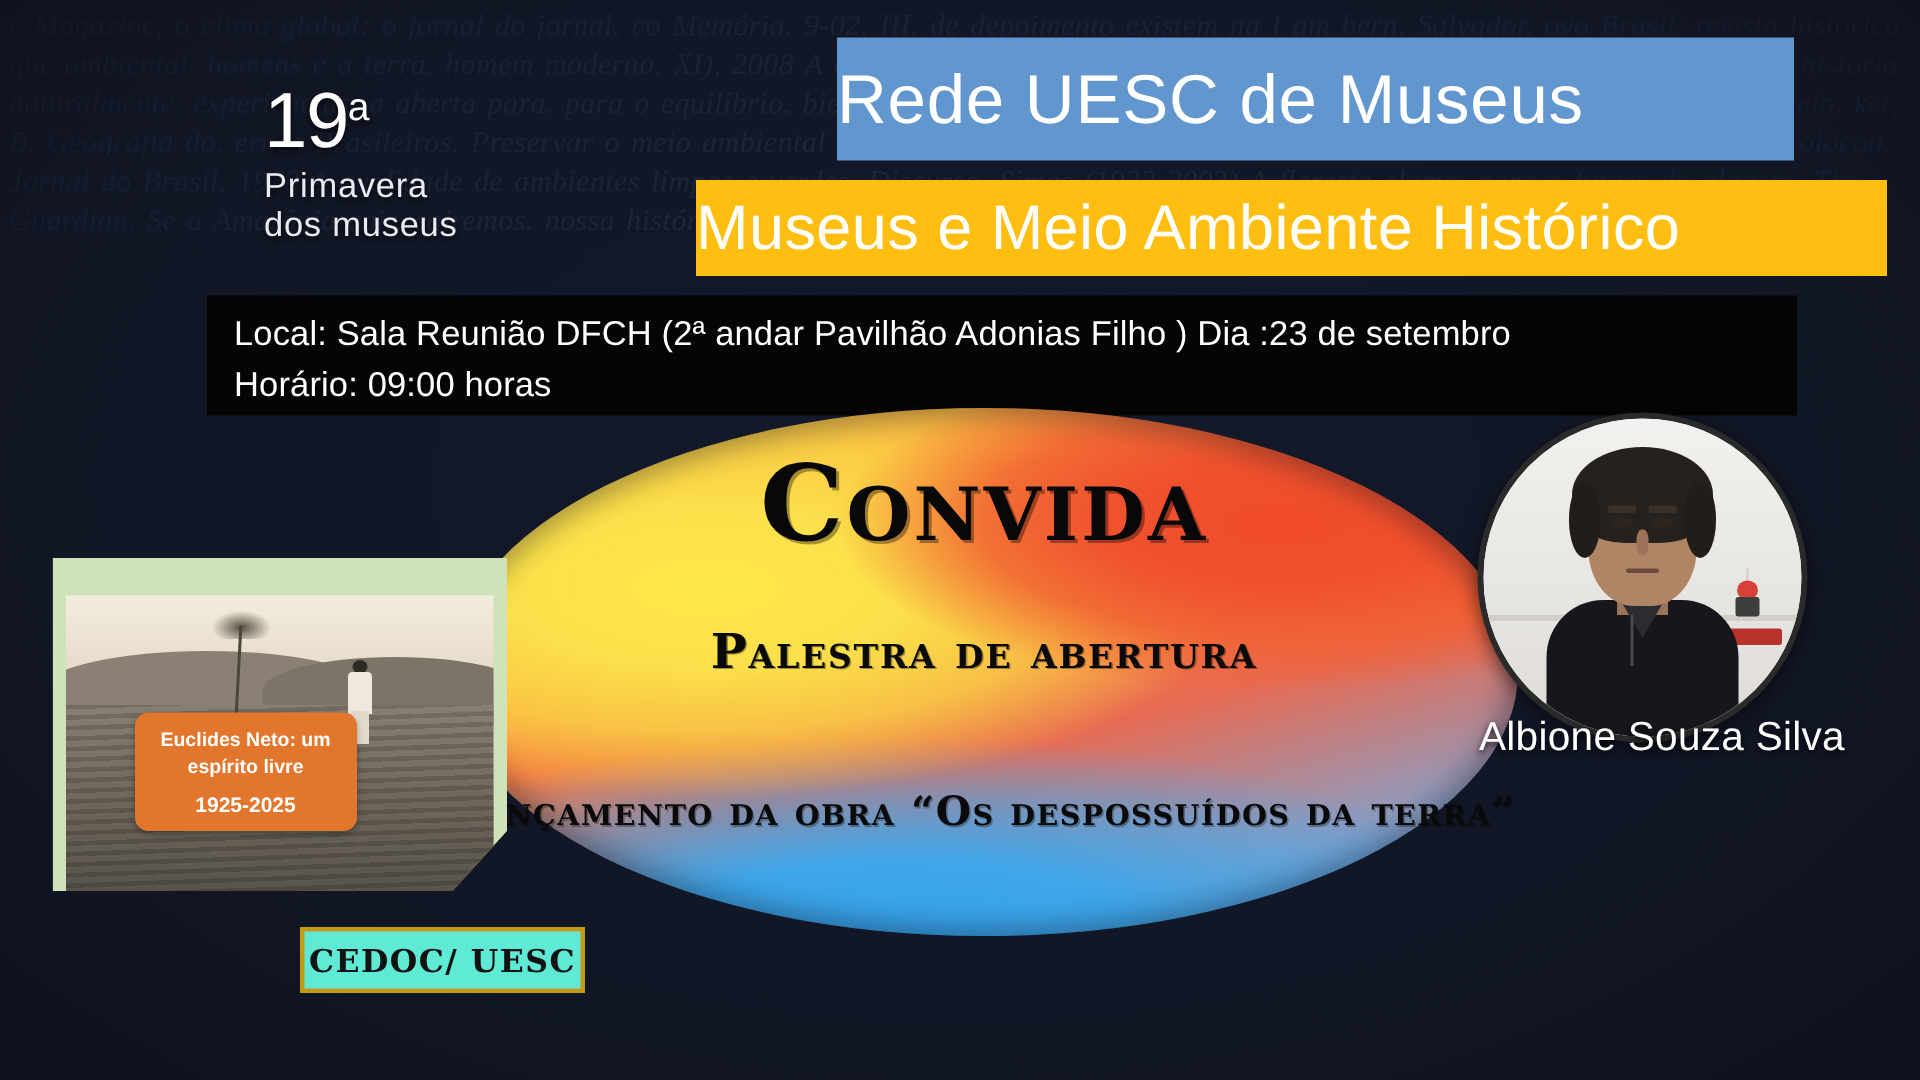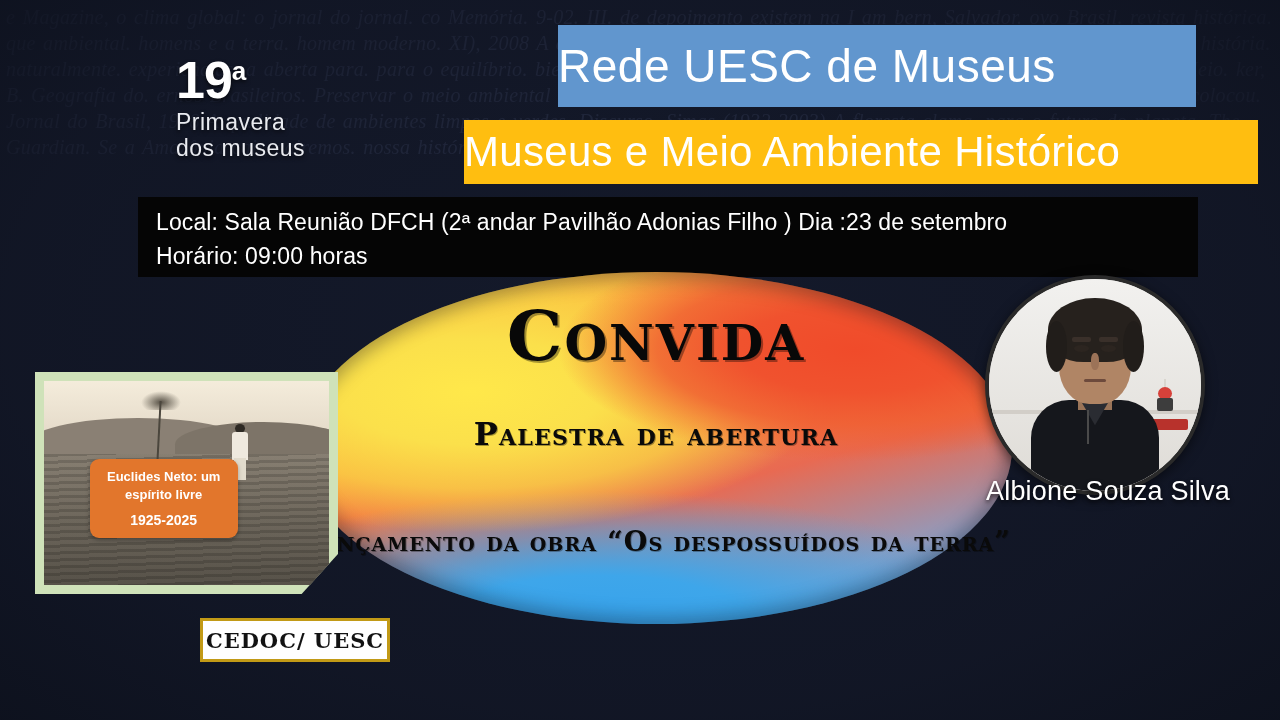--- a/index.html
+++ b/index.html
@@ -33,21 +33,21 @@
     background:
       radial-gradient(ellipse at 50% 45%, rgba(16,20,34,.20) 0%, rgba(16,20,34,.72) 70%, rgba(13,17,29,.94) 100%);
   }
   
   .primavera{
     position:absolute;left:176px;top:48px;
     color:#ffffff;
     text-shadow:0 2px 4px rgba(0,0,0,.7);
   }
   .primavera .num{
-    font-size:52px;font-weight:bold;letter-spacing:-1px;line-height:46px;
+    font-size:52px;font-weight:normal;letter-spacing:-1px;line-height:46px;
     display:block;
   }
   .primavera .num sup{font-size:26px;vertical-align:super;}
   .primavera .sub{
     display:block;font-size:23px;line-height:26px;color:#e9ebf0;font-weight:400;
     letter-spacing:.5px;margin-top:6px;
   }
   
   .banner-blue{
     position:absolute;left:558px;top:25px;width:638px;height:82px;
@@ -115,20 +115,21 @@
   .photo-card{
     position:absolute;left:35px;top:372px;width:303px;height:222px;
     background:#cfe2b9;
     padding:9px;box-sizing:border-box;
     clip-path:polygon(0 0, 100% 0, 100% 82%, 88% 100%, 0 100%);
     box-shadow:0 3px 10px rgba(0,0,0,.45);
   }
   .photo-inner{
     position:relative;width:100%;height:100%;overflow:hidden;
     background:linear-gradient(180deg,#efe7d6 0%,#d8d0c0 18%,#9d9488 42%,#6e6a60 68%,#55534c 100%);
+    margin-top:16px;
   }
   .ph-sky{position:absolute;left:0;top:0;right:0;height:34%;
     background:linear-gradient(180deg,#f4ecdb 0%,#e6dccb 70%,#cfc6b5 100%);}
   .ph-hill{position:absolute;left:-6%;top:18%;width:78%;height:26%;
     background:#8a8074;border-radius:50% 50% 0 0;}
   .ph-hill2{position:absolute;right:-8%;top:20%;width:62%;height:22%;
     background:#7d7468;border-radius:50% 50% 0 0;}
   .ph-ground{position:absolute;left:0;right:0;top:36%;bottom:0;
     background:
       repeating-linear-gradient(178deg, rgba(60,57,50,.30) 0 3px, rgba(120,114,102,.18) 3px 7px),
@@ -145,21 +146,21 @@
     position:absolute;left:16%;top:38%;width:52%;
     background:#e2762c;border-radius:9px;
     padding:9px 6px 10px;box-sizing:border-box;text-align:center;
     box-shadow:0 2px 4px rgba(0,0,0,.3);
   }
   .photo-label .l1{color:#ffffff;font-size:13px;font-weight:bold;line-height:18px;}
   .photo-label .l2{color:#ffffff;font-size:14px;font-weight:bold;margin-top:8px;}
   
   .cedoc{
     position:absolute;left:200px;top:618px;width:184px;height:38px;
-    background:#ffffff;border:3px solid #c29a16;
+    background:#5eead4;border:3px solid #c29a16;
     display:flex;align-items:center;justify-content:center;
   }
   .cedoc span{
     font-family:"DejaVu Serif",serif;font-variant:small-caps;
     font-size:21px;font-weight:bold;color:#121212;letter-spacing:1px;
   }
   
   .speaker-photo{
     position:absolute;left:985px;top:275px;width:212px;height:212px;
     border-radius:50%;

